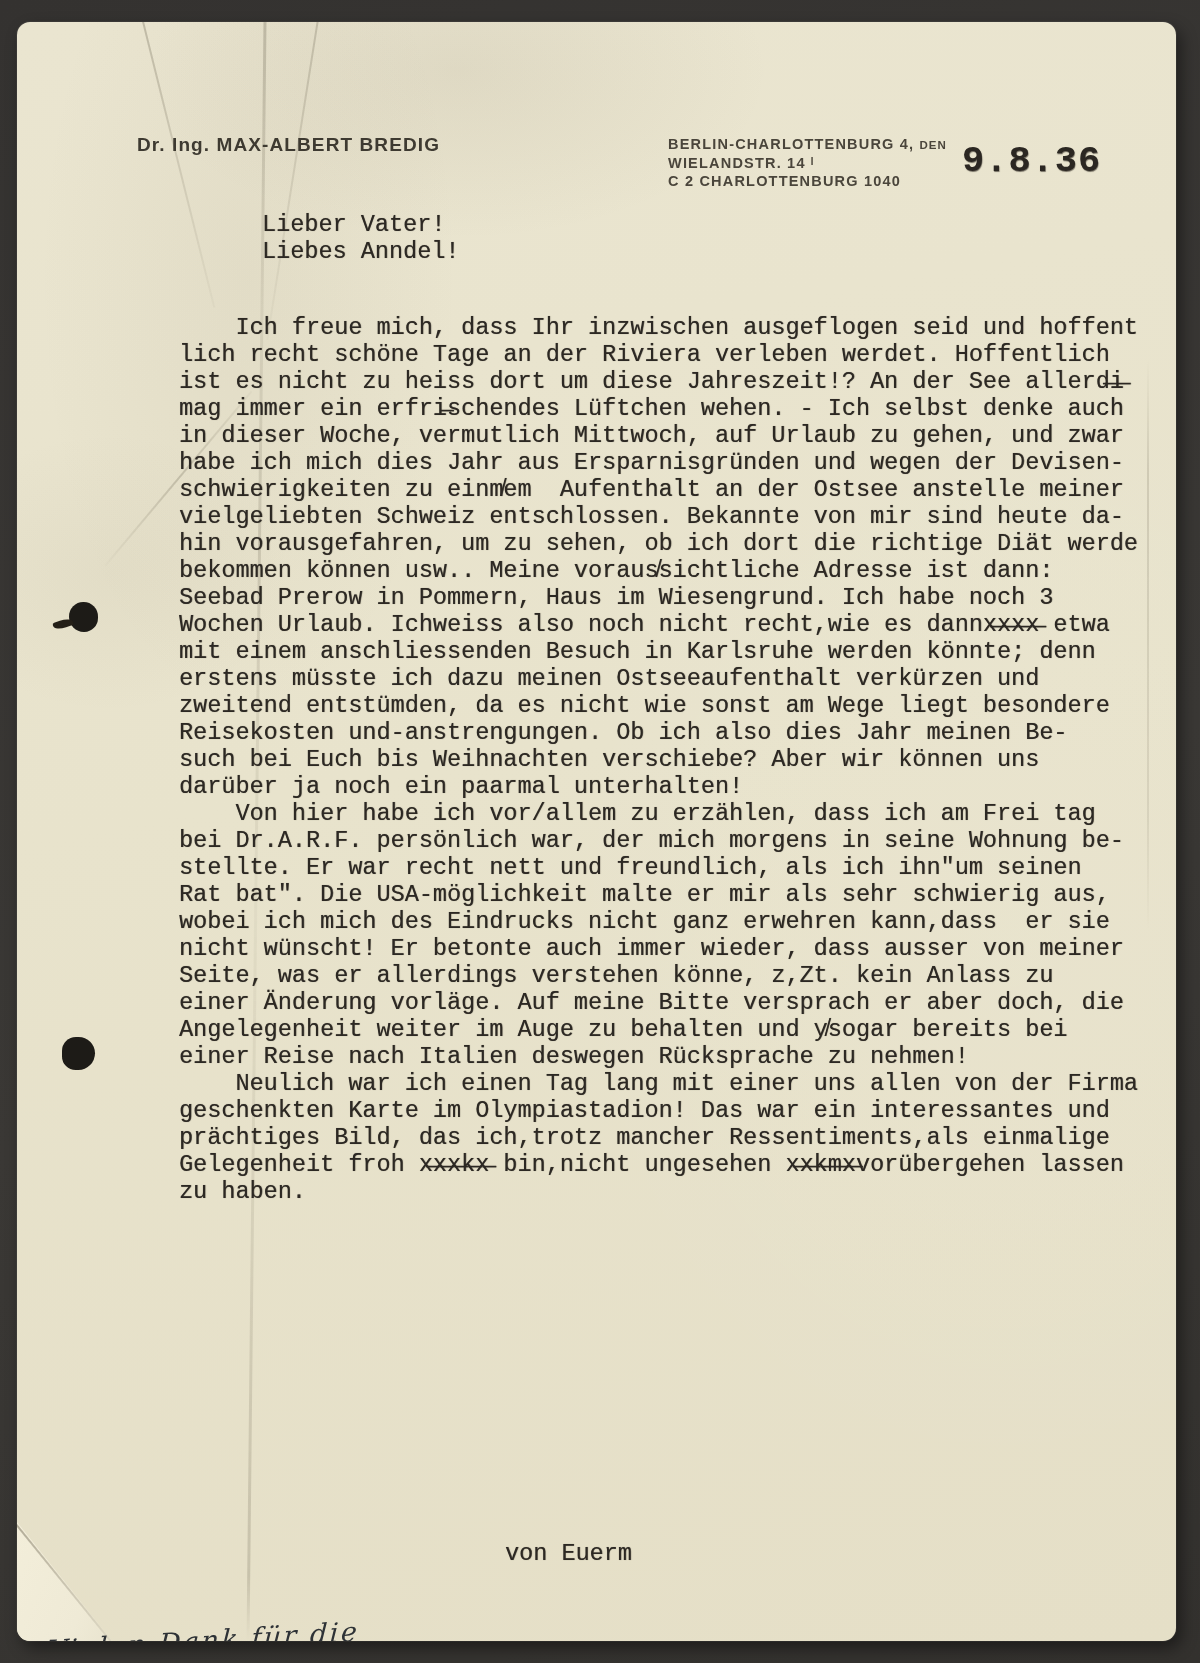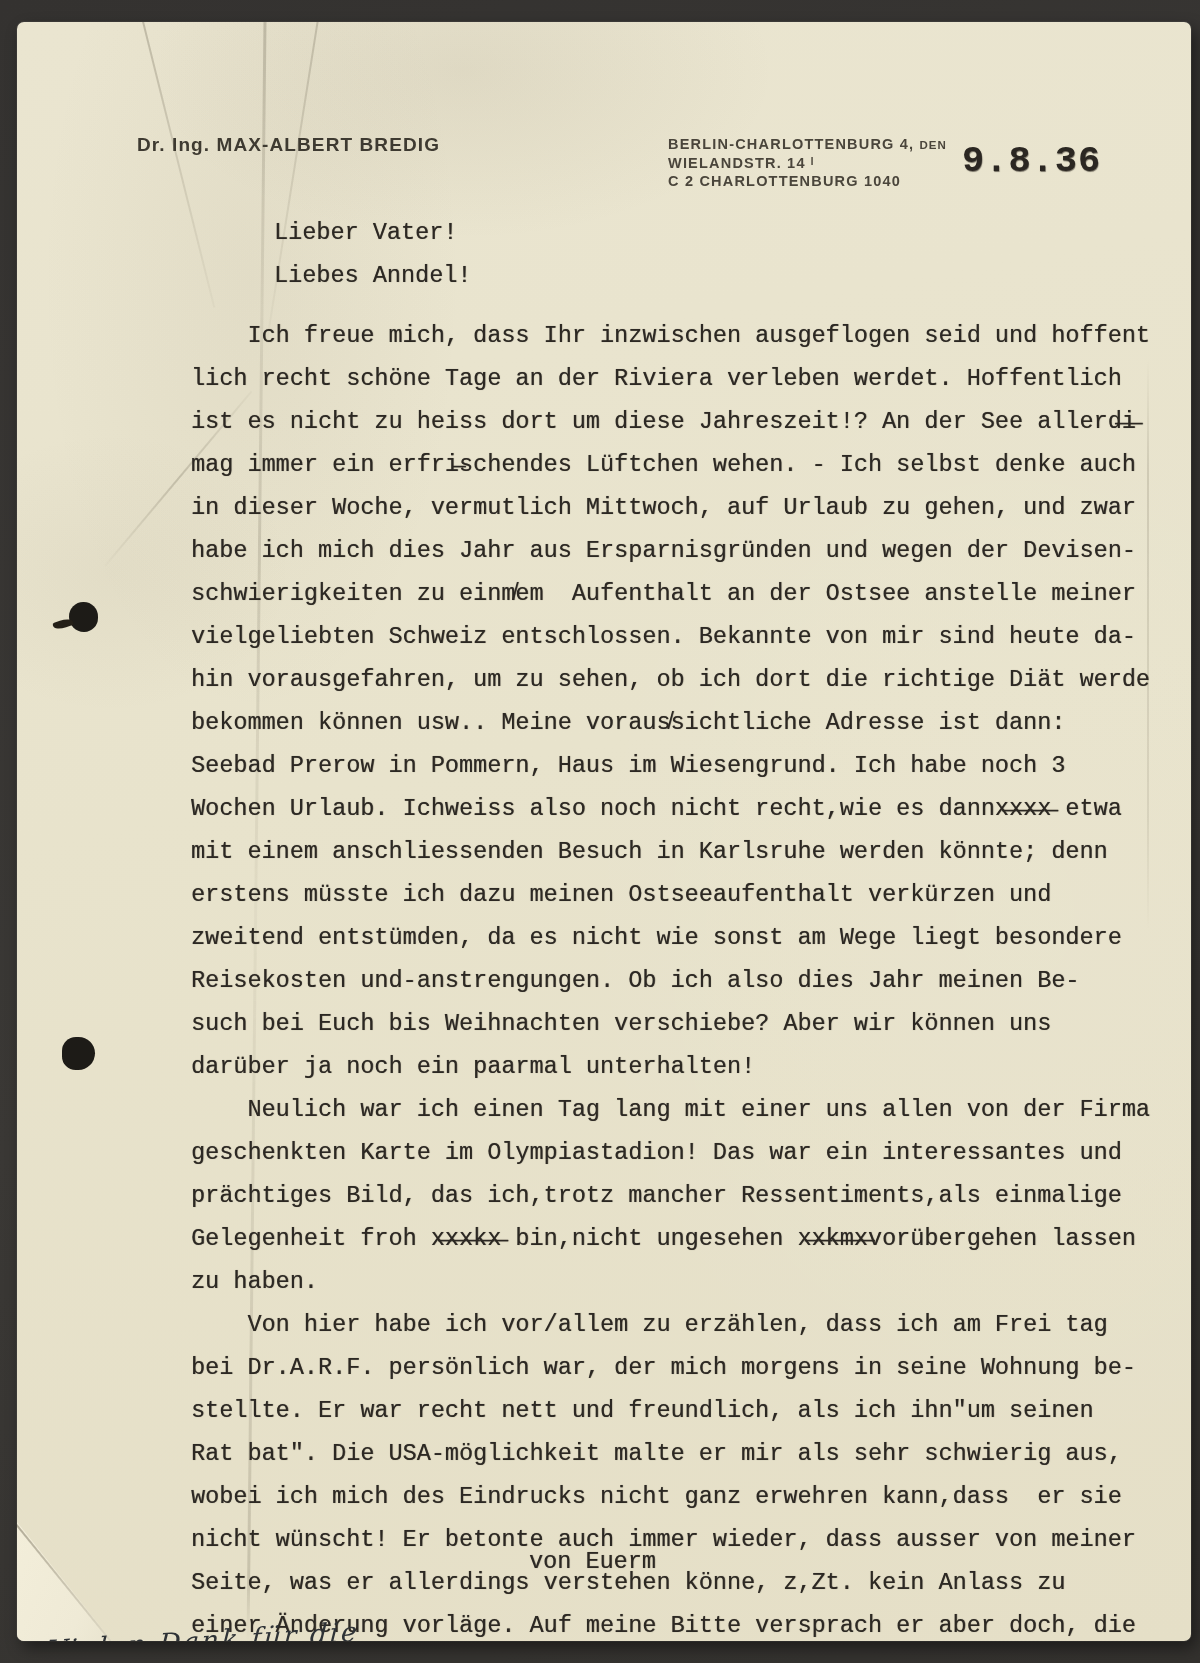--- a/index.html
+++ b/index.html
@@ -13,23 +13,22 @@
   .mat{position:absolute;inset:0;background:linear-gradient(160deg,#343230 0%,#3a3835 55%,#33312e 100%);}
   .paper{
     position:absolute;left:17px;top:22px;width:1159px;height:1619px;
     background:
       radial-gradient(ellipse 480px 260px at 38% 3%, rgba(124,112,88,0.10), transparent 65%),
       radial-gradient(ellipse 300px 620px at 20% 16%, rgba(124,112,88,0.07), transparent 70%),
       radial-gradient(ellipse 260px 200px at 8% 34%, rgba(120,108,84,0.06), transparent 70%),
       radial-gradient(ellipse 700px 900px at 85% 55%, rgba(255,255,246,0.06), transparent 70%),
       linear-gradient(170deg,#eae5d0 0%,#e8e3cc 45%,#e5dfc7 100%);
     box-shadow:0 0 0 1px rgba(255,255,250,0.05), 5px 7px 16px rgba(0,0,0,0.45);
-    border-radius:7px;
+    border-radius:13px;
     overflow:hidden;
-    padding-left:15px;
   }
   
   .crease{position:absolute;pointer-events:none;}
   .crease-vertical{
     left:238px;top:0;width:3px;height:100%;
     background:linear-gradient(to bottom,
       rgba(95,88,70,0.28) 0%, rgba(95,88,70,0.10) 18%,
       rgba(95,88,70,0.20) 32%, rgba(95,88,70,0.05) 55%,
       rgba(95,88,70,0.14) 78%, rgba(95,88,70,0.22) 96%, transparent 100%);
     transform:rotate(0.6deg);
@@ -89,28 +88,27 @@
   .lh-date{
     position:absolute;left:945px;top:118px;
     font-family:"Liberation Mono","DejaVu Sans Mono",monospace;
     font-size:37px;font-weight:bold;letter-spacing:1px;color:#2b2722;
     text-shadow:0.5px 0.5px 0.8px rgba(43,38,31,0.6);
     white-space:pre;
   }
   
   .typed{
     font-family:"Liberation Mono","DejaVu Sans Mono",monospace;
-    font-size:23.5px;line-height:43px;color:#2c2823;
+    font-size:23.5px;line-height:27px;color:#2c2823;
     text-shadow:0.4px 0.3px 0.7px rgba(43,38,31,0.65);
     white-space:pre;
-    margin-left:12px;
   }
   .salutation{position:absolute;left:245px;top:189px;}
   .body-block{position:absolute;left:162px;top:292px;}
-  .closing{position:absolute;left:500px;top:1518px;}
+  .closing{position:absolute;left:488px;top:1518px;}
   
   .handwriting{
     position:absolute;left:38px;top:1505px;
     font-family:"DejaVu Serif","Liberation Serif",serif;
     font-style:italic;font-size:27px;letter-spacing:2.5px;
     color:#2e3236;line-height:49px;
     transform:rotate(-3.5deg) skewX(-7deg);transform-origin:left top;
     white-space:pre;
   }
 </style>
@@ -154,35 +152,35 @@
 hin vorausgefahren, um zu sehen, ob ich dort die richtige Diät werde
 bekommen können usw.. Meine voraus̸sichtliche Adresse ist dann:
 Seebad Prerow in Pommern, Haus im Wiesengrund. Ich habe noch 3
 Wochen Urlaub. Ichweiss also noch nicht recht,wie es dannx̶x̶x̶x̶ etwa
 mit einem anschliessenden Besuch in Karlsruhe werden könnte; denn
 erstens müsste ich dazu meinen Ostseeaufenthalt verkürzen und
 zweitend entstümden, da es nicht wie sonst am Wege liegt besondere
 Reisekosten und-anstrengungen. Ob ich also dies Jahr meinen Be-
 such bei Euch bis Weihnachten verschiebe? Aber wir können uns
 darüber ja noch ein paarmal unterhalten!</div>
-    <div class="typed">    Neulich war ich einen Tag lang mit einer uns allen von der Firma
-geschenkten Karte im Olympiastadion! Das war ein interessantes und
-prächtiges Bild, das ich,trotz mancher Ressentiments,als einmalige
-Gelegenheit froh x̶x̶x̶k̶x̶ bin,nicht ungesehen x̶x̶k̶m̶x̶vorübergehen lassen
-zu haben.</div>
     <div class="typed">    Von hier habe ich vor/allem zu erzählen, dass ich am Frei tag
 bei Dr.A.R.F. persönlich war, der mich morgens in seine Wohnung be-
 stellte. Er war recht nett und freundlich, als ich ihn"um seinen
 Rat bat". Die USA-möglichkeit malte er mir als sehr schwierig aus,
 wobei ich mich des Eindrucks nicht ganz erwehren kann,dass  er sie
 nicht wünscht! Er betonte auch immer wieder, dass ausser von meiner
 Seite, was er allerdings verstehen könne, z,Zt. kein Anlass zu
 einer Änderung vorläge. Auf meine Bitte versprach er aber doch, die
 Angelegenheit weiter im Auge zu behalten und y̸sogar bereits bei
 einer Reise nach Italien deswegen Rücksprache zu nehmen!</div>
+    <div class="typed">    Neulich war ich einen Tag lang mit einer uns allen von der Firma
+geschenkten Karte im Olympiastadion! Das war ein interessantes und
+prächtiges Bild, das ich,trotz mancher Ressentiments,als einmalige
+Gelegenheit froh x̶x̶x̶k̶x̶ bin,nicht ungesehen x̶x̶k̶m̶x̶vorübergehen lassen
+zu haben.</div>
   </div>
 
   <div class="typed closing">von Euerm</div>
 
   <div class="handwriting">
     <div>Vielen Dank für die</div>
     
   </div>
 
 </div>

